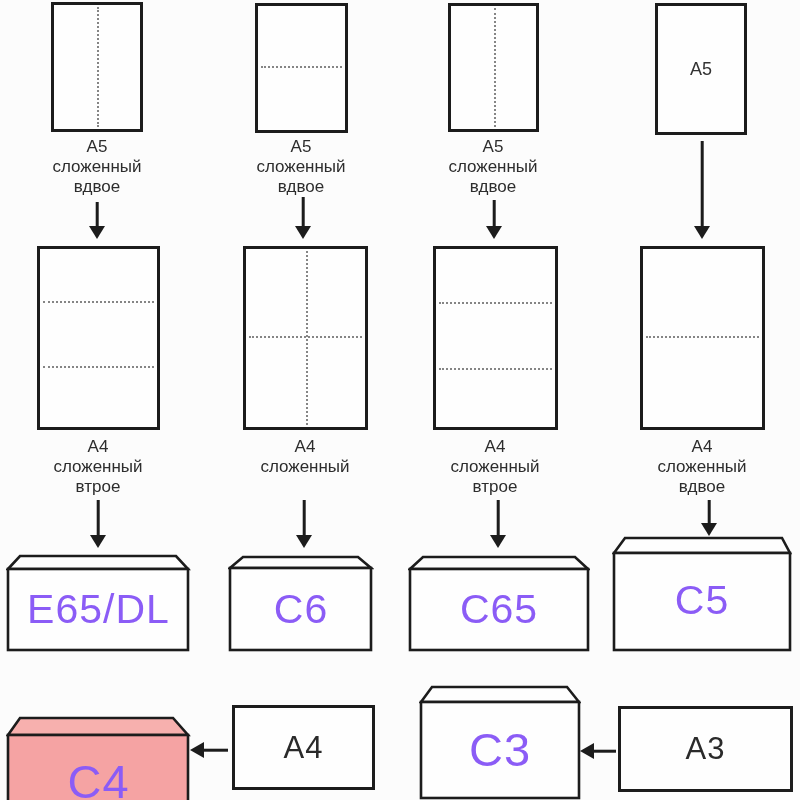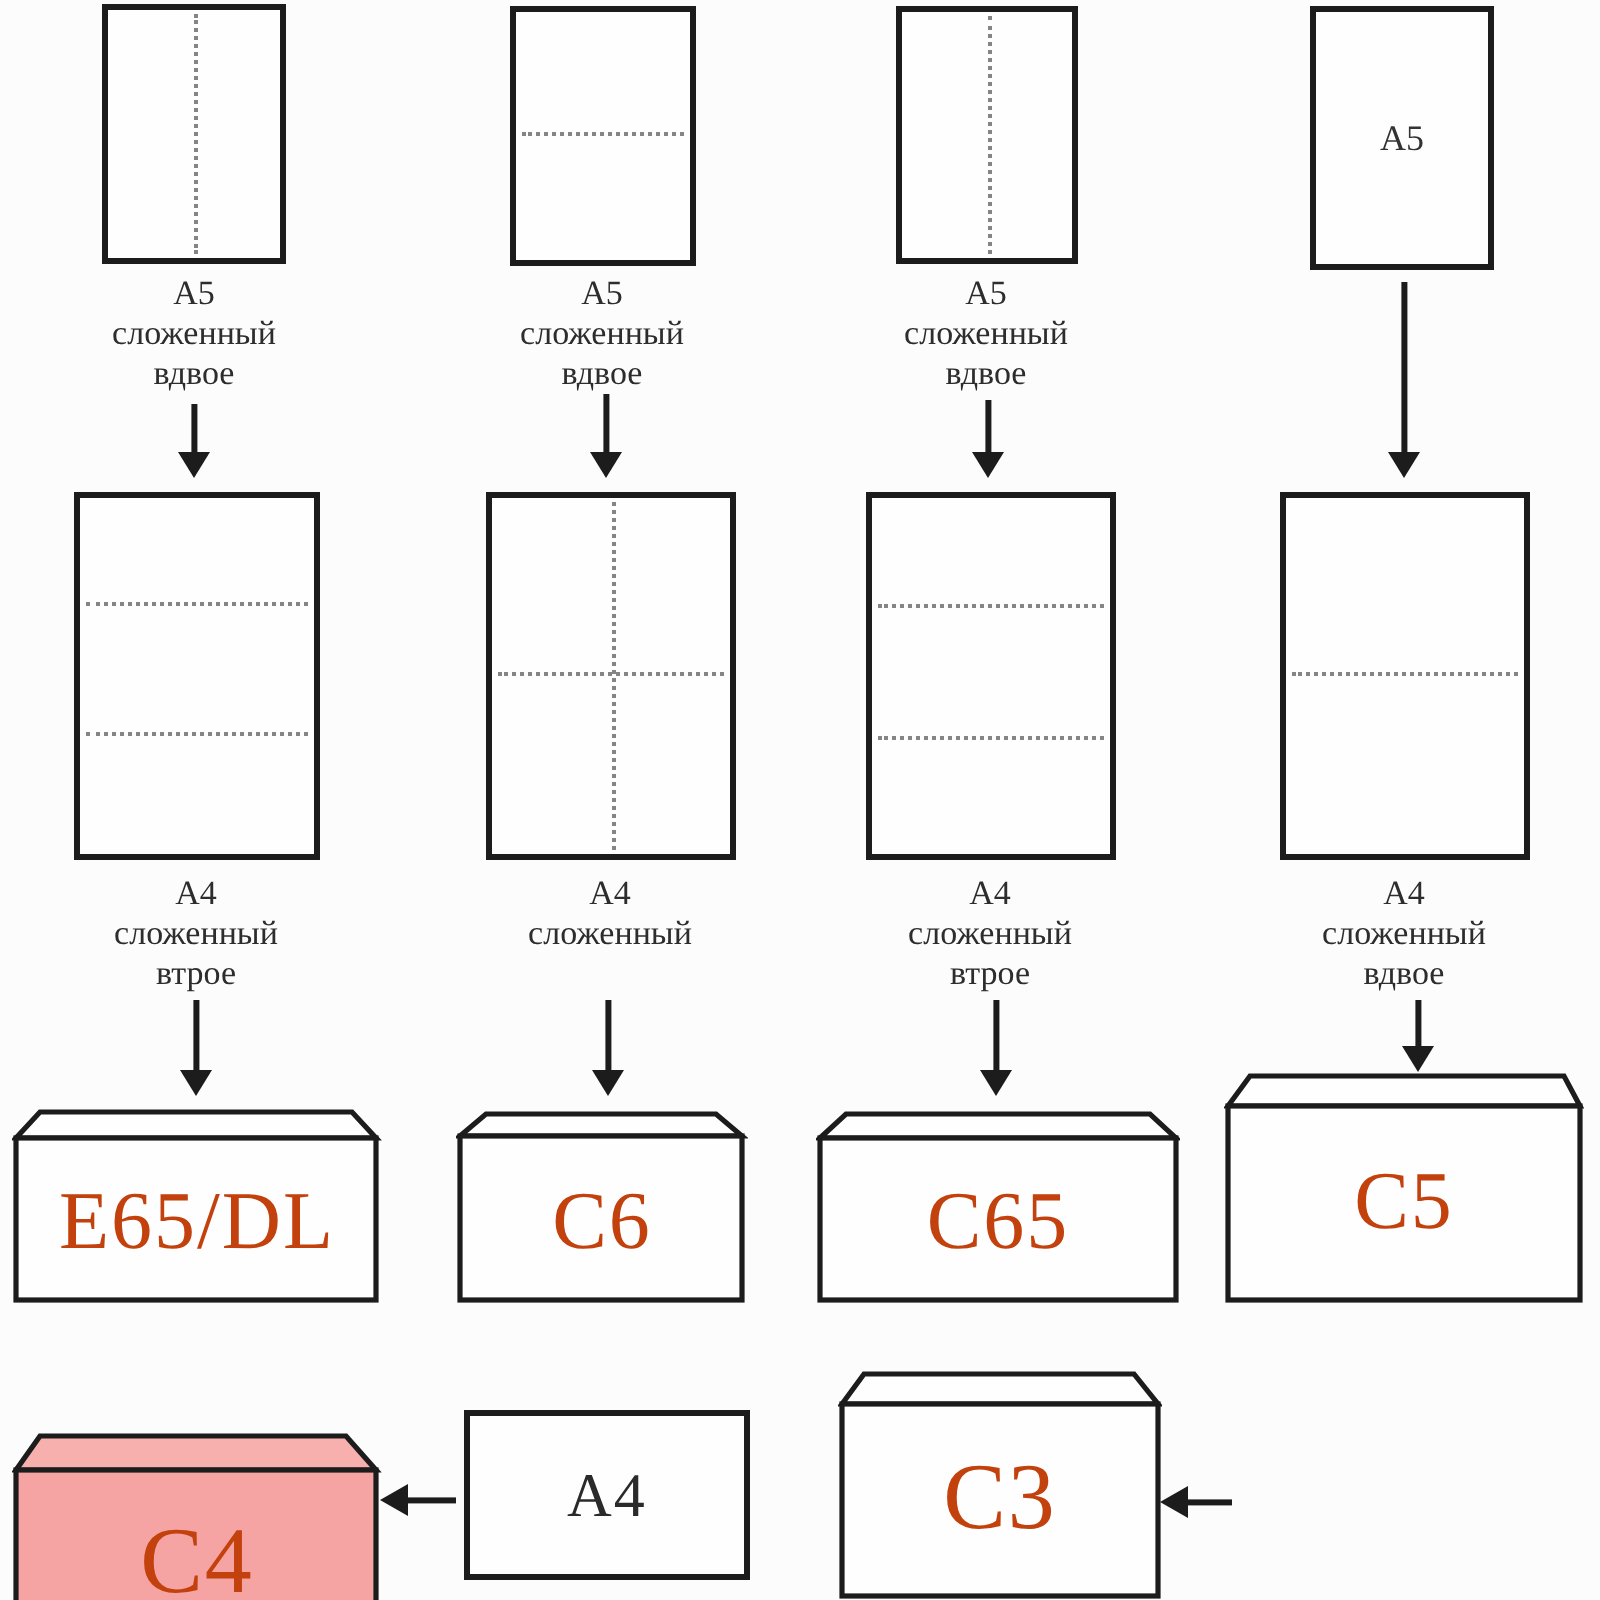--- a/index.html
+++ b/index.html
@@ -3,21 +3,21 @@
 <meta charset="utf-8">
 <style>
   html, body { margin: 0; padding: 0; }
   body {
     width: 800px; height: 800px;
     background: #fcfcfc;
     font-family: "Liberation Sans", sans-serif;
     color: #2d2d2d;
     overflow: hidden;
   }
-  .canvas { position: relative; width: 764px; height: 800px; font-family: Liberation Serif, serif; }
+  .canvas { position: relative; width: 764px; height: 800px; }
 
   
   .sheet {
     position: absolute;
     background: #fefefe;
     border: 3px solid #1c1c1c;
     box-sizing: border-box;
   }
   .fold-v {
     position: absolute; top: 2px; bottom: 2px; left: 50%;
@@ -71,21 +71,21 @@
   .env svg { display: block; }
   .env .flap, .env .body {
     fill: #fefefe; stroke: #1c1c1c; stroke-width: 2.6; stroke-linejoin: miter;
   }
   .env-pink .body { fill: #f5a3a3; }
   .env-pink .flap { fill: #f7b0ae; }
   .env-label {
     position: absolute; inset: 0;
     display: flex; align-items: center; justify-content: center;
     padding-top: 13px; box-sizing: border-box;
-    font-size: 41px; color: #c2410c; letter-spacing: 1px;
+    font-size: 41px; color: #8b5cf6; letter-spacing: 1px;
   }
   .env-label.big { font-size: 47px; }
 
   
   .rect-sheet {
     position: absolute;
     background: #fefefe;
     border: 3px solid #1c1c1c;
     box-sizing: border-box;
     display: flex; align-items: center; justify-content: center;
@@ -251,14 +251,17 @@
       <rect class="body" x="2" y="17" width="158" height="96"></rect>
     </svg>
     <div class="env-label big">C3</div>
   </div>
 
   <div class="arrow-left" style="left:580px;top:742px;width:36px">
     <div class="shaft"></div>
       <div class="head"></div>
   </div>
 
+  <div class="rect-sheet" style="left:618px;top:706px;width:175px;height:86px">
+    <span>A3</span>
+  </div>
 
 </div>
 
 </body></html>

